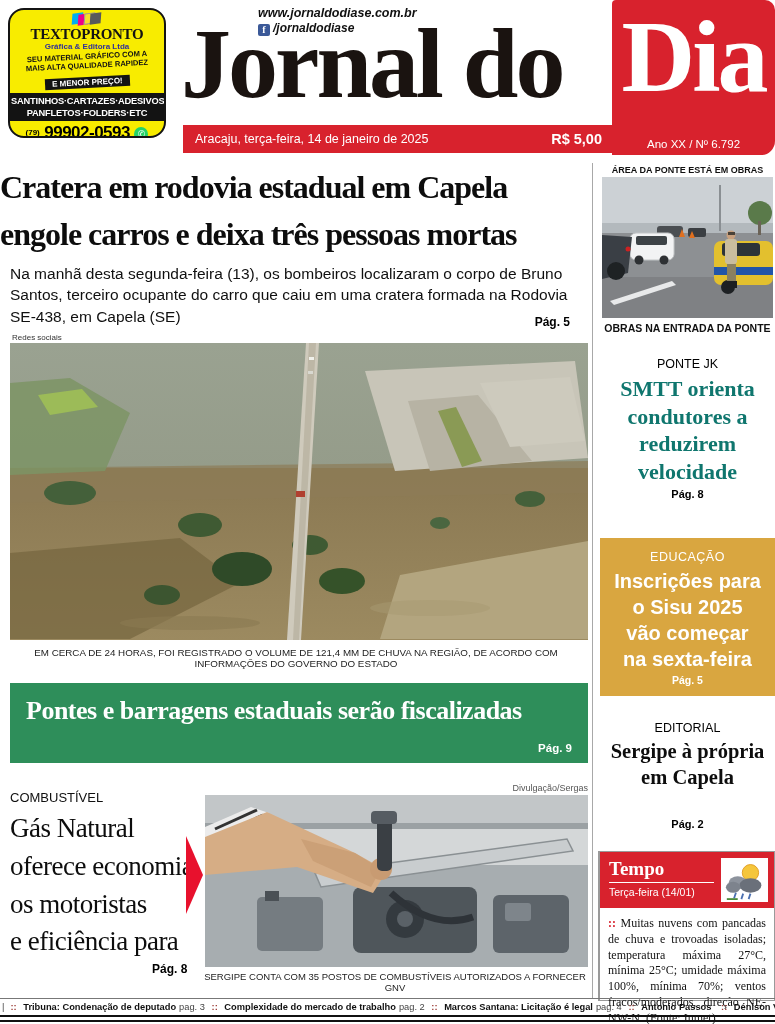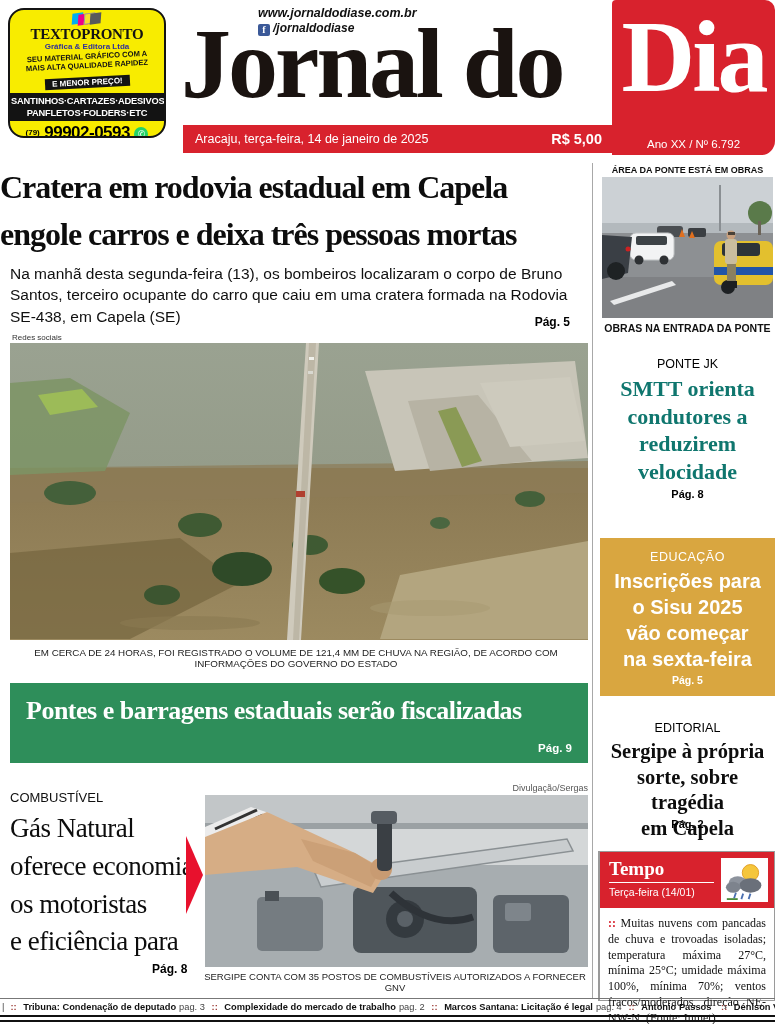--- a/index.html
+++ b/index.html
@@ -304,21 +304,20 @@
       <div>o Sisu 2025</div>
       <div>vão começar</div>
       <div>na sexta-feira</div>
     </div>
     <div class="edu-page">Pág.  5</div>
   </div>
 
   <div class="ed-kicker">EDITORIAL</div>
   <div class="ed-headline">
     <div>Sergipe à própria</div>
-    <div>sorte, sobre tragédia</div>
     <div>em Capela</div>
   </div>
   <div class="ed-page">Pág.  2</div>
 
   <div class="tempo">
     <div class="tempo-header">
       <div class="tempo-title">Tempo</div>
       <div class="tempo-hr"></div>
       <div class="tempo-date">Terça-feira (14/01)</div>
       <div class="tempo-iconbox">

